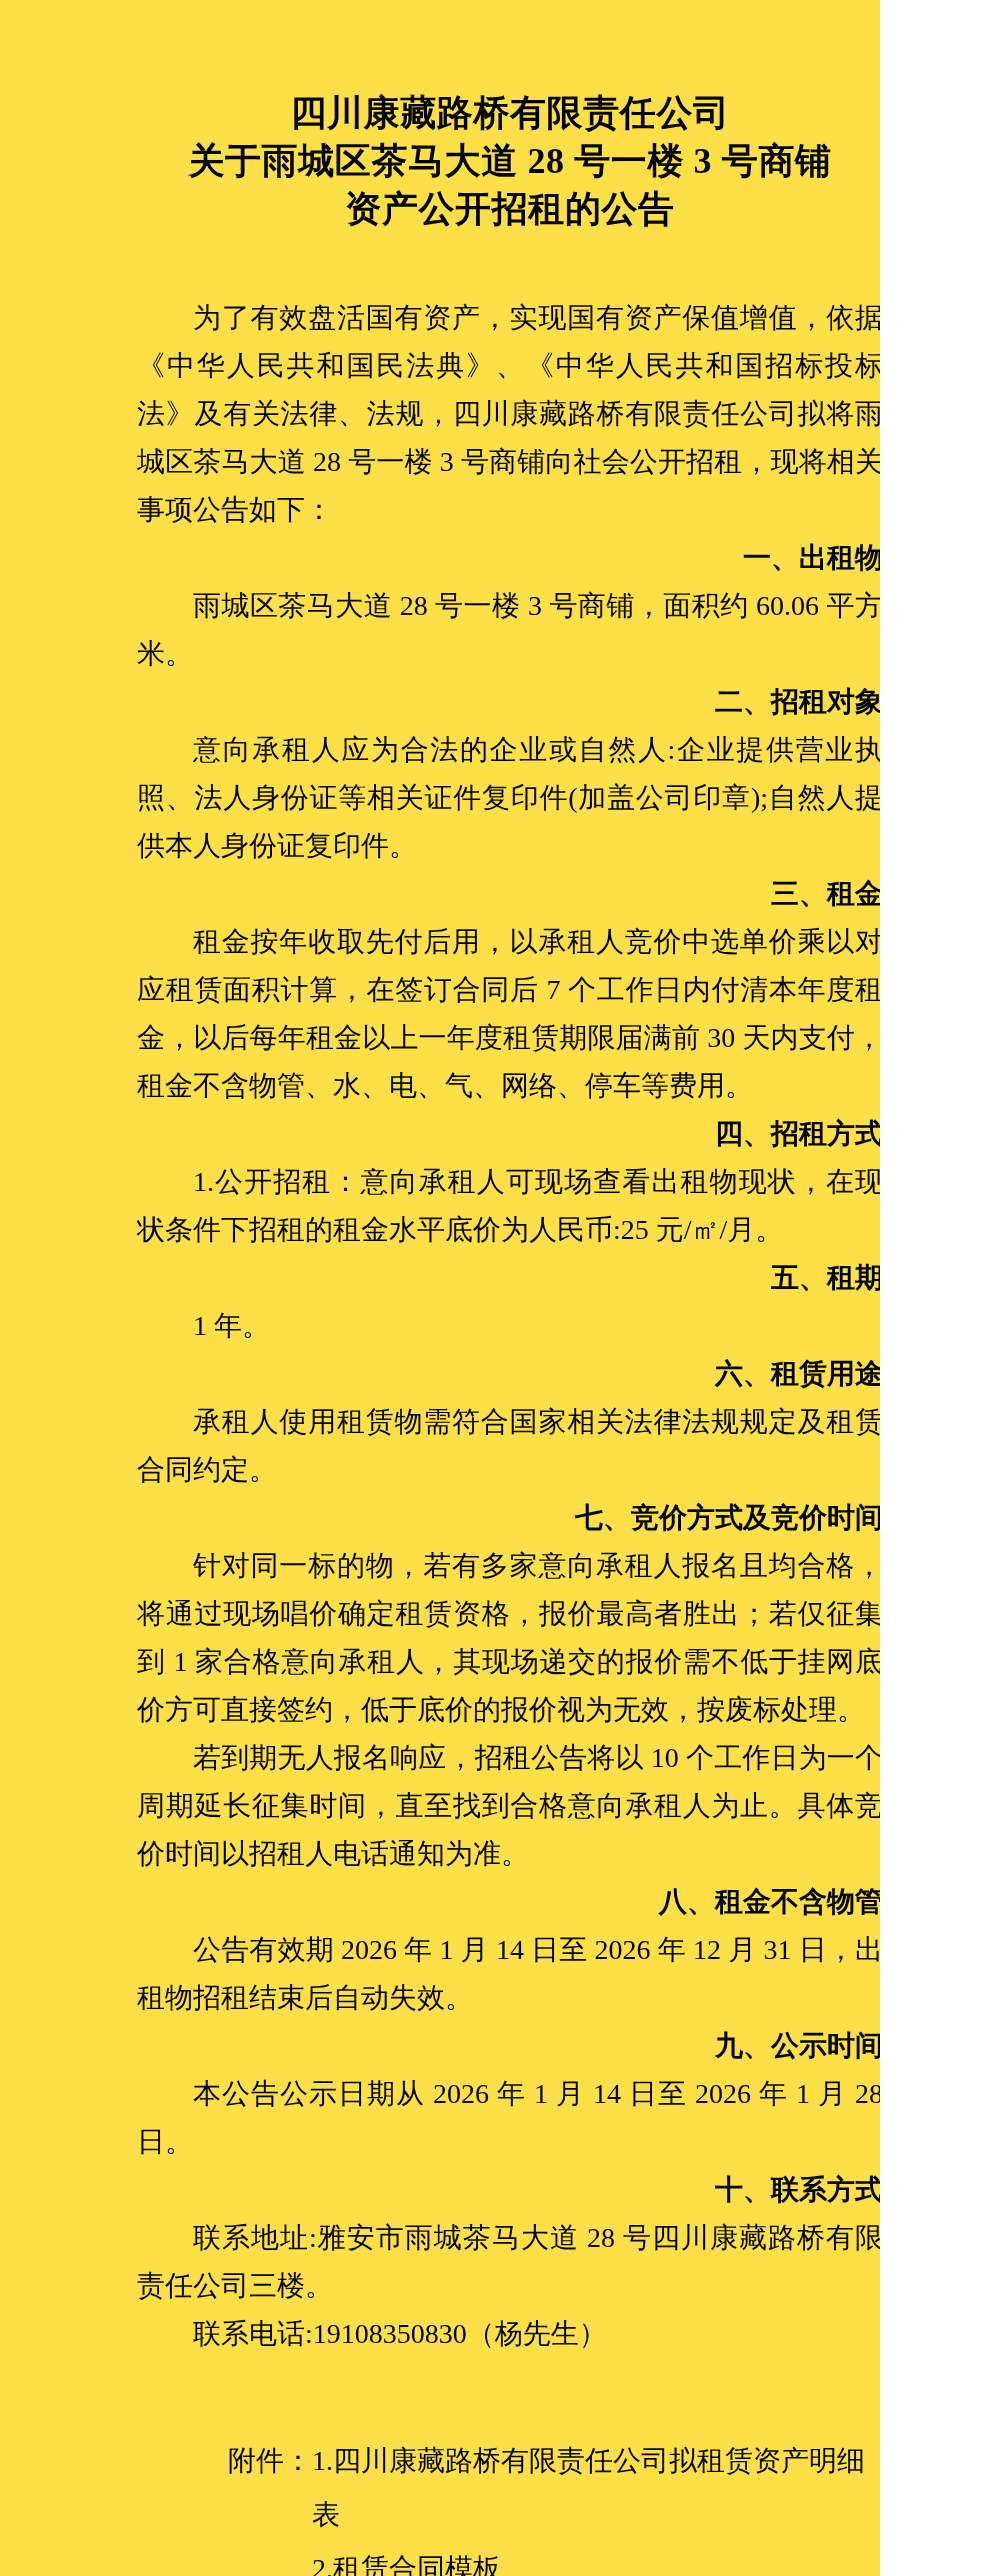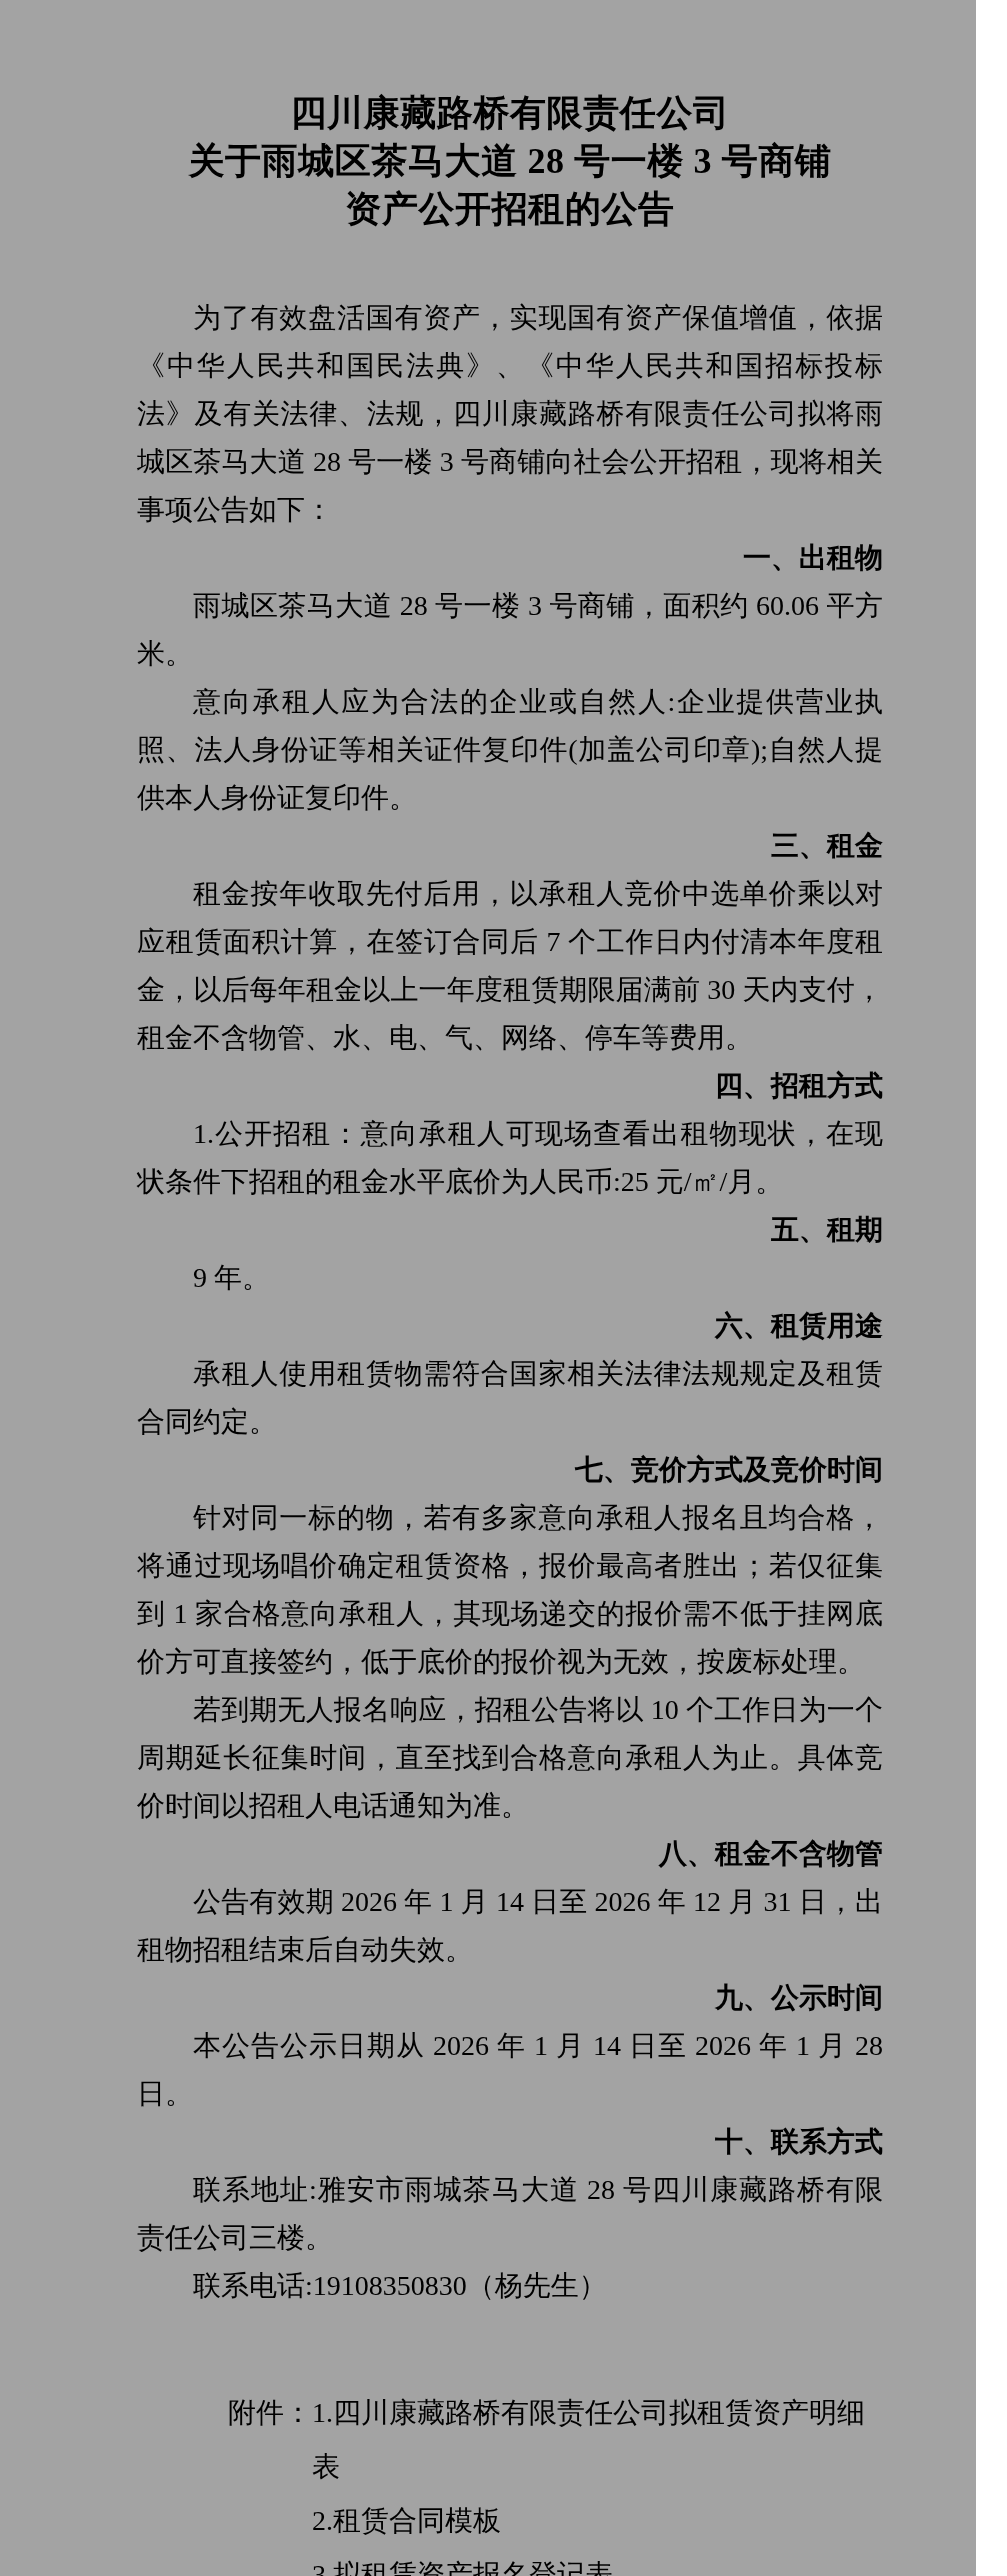--- a/index.html
+++ b/index.html
@@ -2,23 +2,23 @@
 <html style="font-size:10.2px"><head>
 <meta charset="utf-8">
 <style>
   html, body {
     margin: 0;
     padding: 0;
     background: #ffffff;
   }
   .page {
     position: relative;
-    width: 976px;
+    width: 880px;
     height: 2576px;
-    background: #a3a3a3;
+    background: #fde047;
     color: #000000;
     overflow: hidden;
     font-family: "Liberation Serif", serif;
   }
   .content {
     position: absolute;
     left: 137px;
     top: 89px;
     width: 746px;
   }
@@ -89,36 +89,37 @@
     <div class="body-text">
 
       <p class="para">为了有效盘活国有资产，实现国有资产保值增值，依据《中华人民共和国民法典》、《中华人民共和国招标投标法》及有关法律、法规，四川康藏路桥有限责任公司拟将雨城区茶马大道 28 号一楼 3 号商铺向社会公开招租，现将相关事项公告如下：</p>
 
       <div>
         <h2 class="sec-heading">一、出租物</h2>
         <p class="para">雨城区茶马大道 28 号一楼 3 号商铺，面积约 60.06 平方米。</p>
       </div>
 
       <div>
+        <h2 class="sec-heading">二、招租对象</h2>
         <p class="para">意向承租人应为合法的企业或自然人:企业提供营业执照、法人身份证等相关证件复印件(加盖公司印章);自然人提供本人身份证复印件。</p>
       </div>
 
       <div>
         <h2 class="sec-heading">三、租金</h2>
         <p class="para">租金按年收取先付后用，以承租人竞价中选单价乘以对应租赁面积计算，在签订合同后 7 个工作日内付清本年度租金，以后每年租金以上一年度租赁期限届满前 30 天内支付，租金不含物管、水、电、气、网络、停车等费用。</p>
       </div>
 
       <div>
         <h2 class="sec-heading">四、招租方式</h2>
         <p class="para">1.公开招租：意向承租人可现场查看出租物现状，在现状条件下招租的租金水平底价为人民币:25 元/㎡/月。</p>
       </div>
 
       <div>
         <h2 class="sec-heading">五、租期</h2>
-        <p class="para">9 年。</p>
+        <p class="para">1 年。</p>
       </div>
 
       <div>
         <h2 class="sec-heading">六、租赁用途</h2>
         <p class="para">承租人使用租赁物需符合国家相关法律法规规定及租赁合同约定。</p>
       </div>
 
       <div>
         <h2 class="sec-heading">七、竞价方式及竞价时间</h2>
         <p class="para">针对同一标的物，若有多家意向承租人报名且均合格，将通过现场唱价确定租赁资格，报价最高者胜出；若仅征集到 1 家合格意向承租人，其现场递交的报价需不低于挂网底价方可直接签约，低于底价的报价视为无效，按废标处理。</p>

